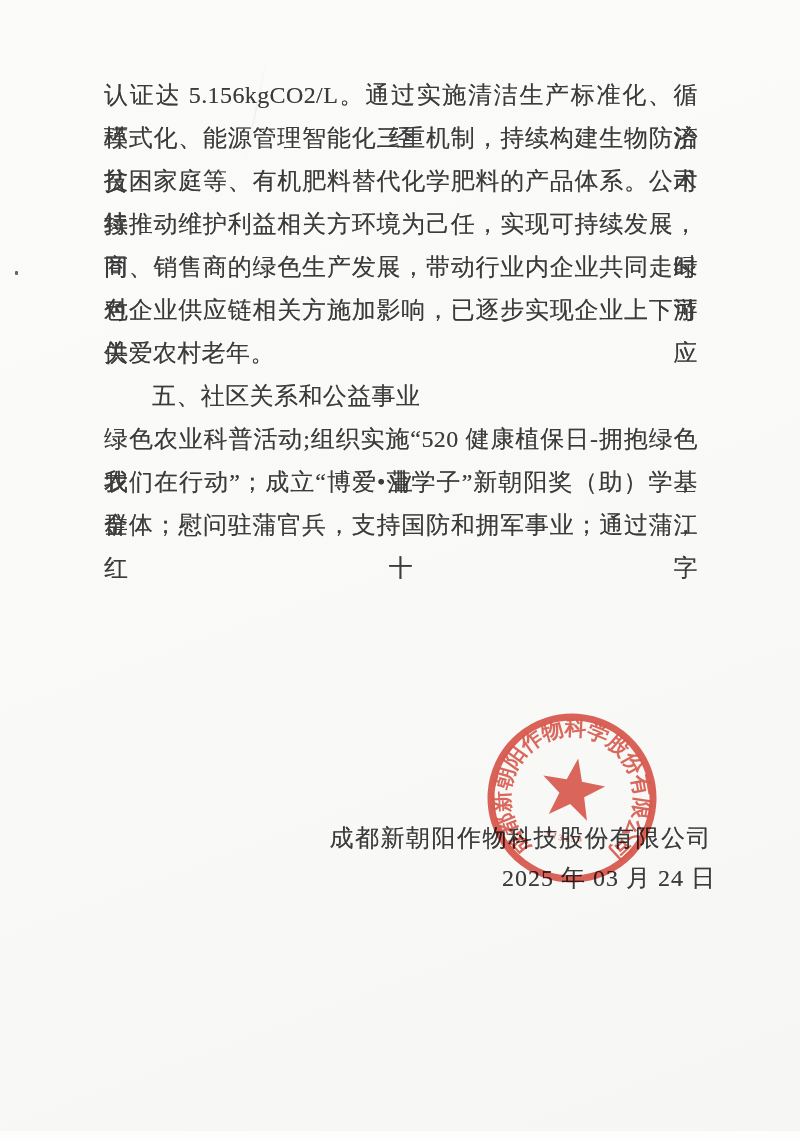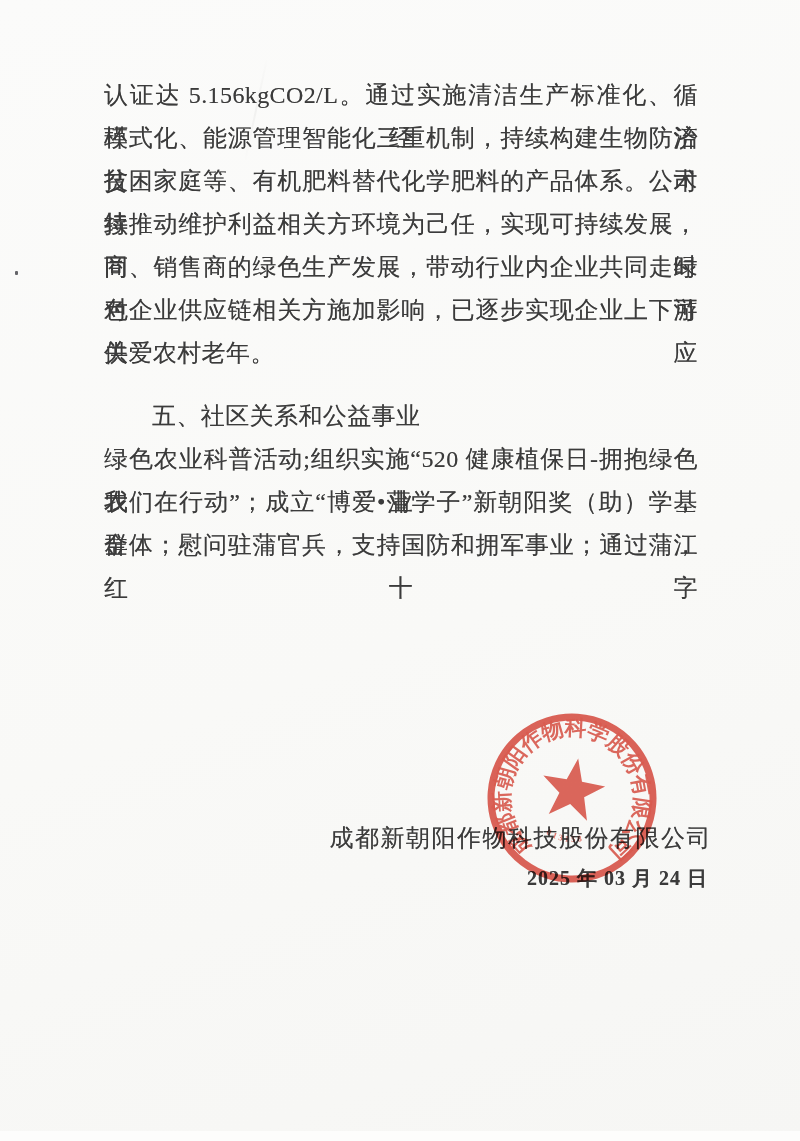--- a/index.html
+++ b/index.html
@@ -66,44 +66,42 @@
     height: 43px;
     white-space: normal;
   }
   .j {
     text-align: justify;
     text-align-last: justify;
     text-justify: inter-character;
   }
   .ind {
     text-indent: 48px;
-    margin-top: 20px;
   }
 
   .sig-company {
     position: absolute;
     right: 100px;
     top: 812px;
     font-size: 24px;
     line-height: 32px;
     letter-spacing: 1.5px;
     color: #3b3b3b;
     text-shadow: 0 0 0.6px rgba(59,59,59,0.55);
     margin-top: 10px;
   }
   .sig-date {
     position: absolute;
-    right: 104px;
+    right: 96px;
     top: 862px;
-    font-size: 20px;
+    font-size: 24px;
     line-height: 32px;
     letter-spacing: 1px;
     color: #3b3b3b;
     text-shadow: 0 0 0.6px rgba(59,59,59,0.55);
-    font-weight: bold;
   }
 
   .seal {
     position: absolute;
     left: 483px;
     top: 709px;
     width: 178px;
     height: 178px;
     mix-blend-mode: multiply;
     opacity: 0.92;

